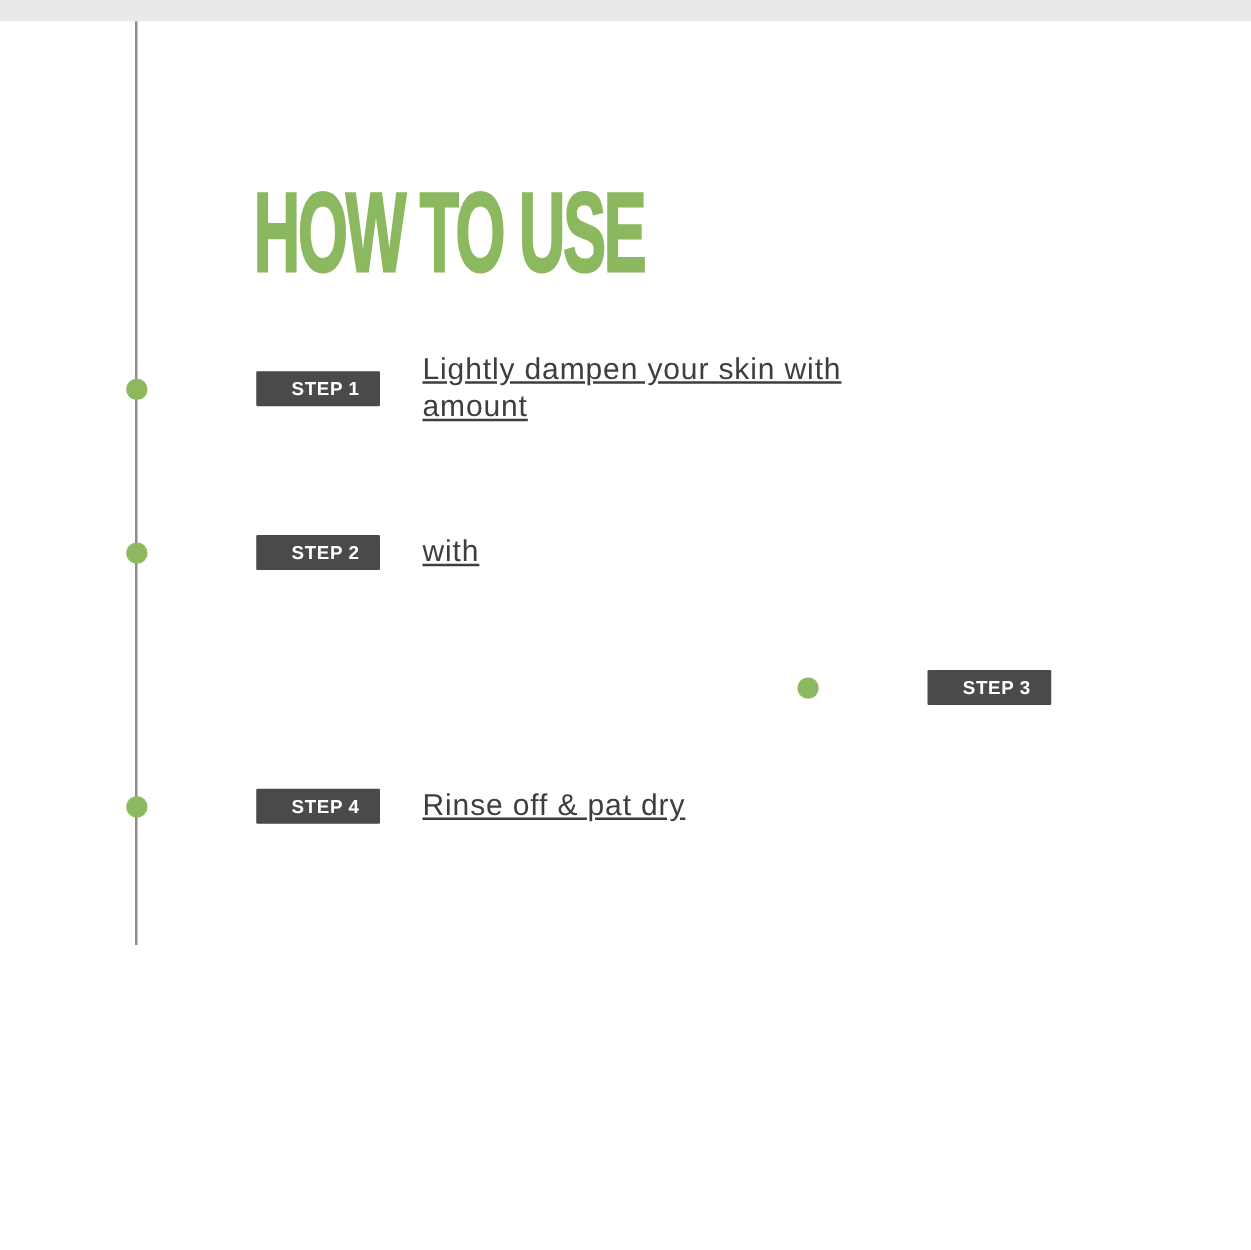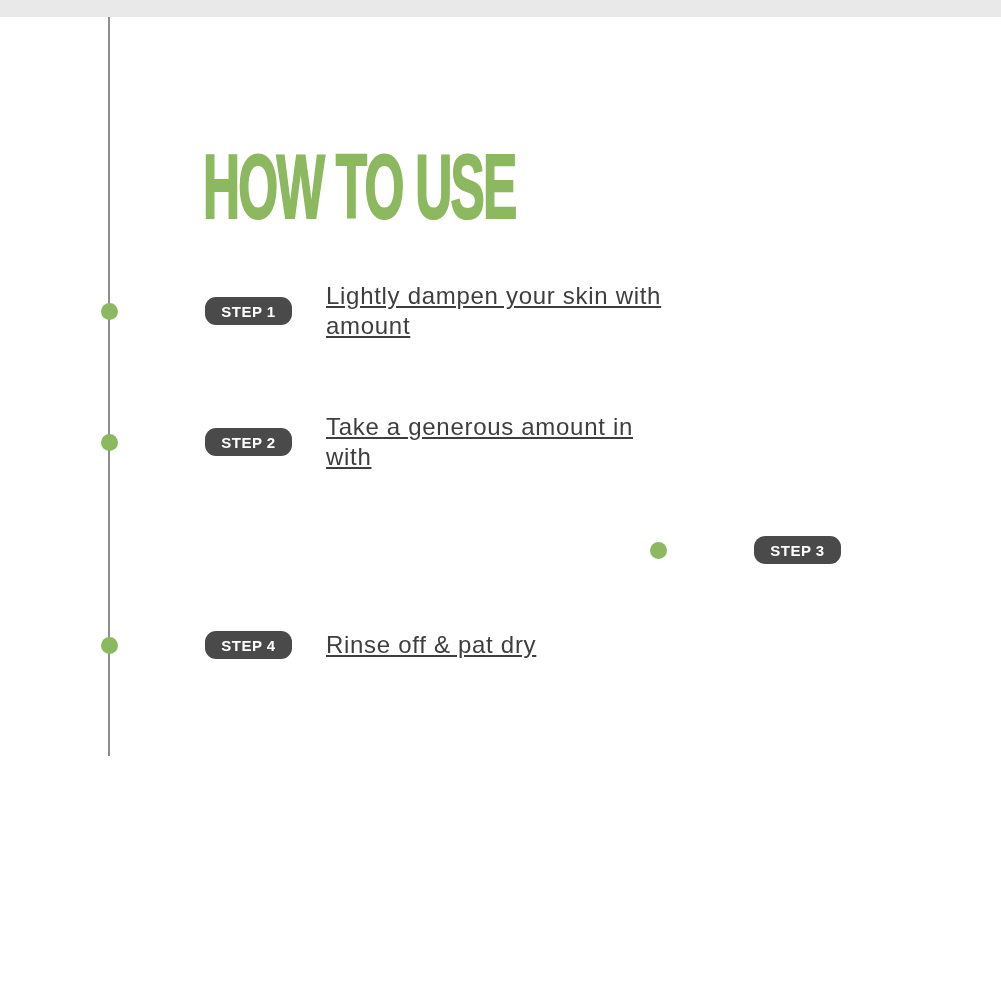--- a/index.html
+++ b/index.html
@@ -66,28 +66,29 @@
     border-radius:50%;
     background:var(--green);
   }
   .badge{
     flex:0 0 auto;
     margin-left:87px;
     width:87px;
     height:28px;
     background:var(--badge-bg);
     color:var(--badge-text);
-    border-radius:11px;
+    border-radius:1px;
     display:flex;
     align-items:center;
     justify-content:center;
     font-size:15px;
     font-weight:bold;
     letter-spacing:0.5px;
     white-space:nowrap;
+    padding-left:12px;
   }
   .step-text{
     margin-left:34px;
     font-size:24px;
     line-height:30px;
     letter-spacing:0.7px;
     color:var(--text);
   }
   .ln{display:block;text-decoration:underline;}
 </style>
@@ -106,21 +107,20 @@
     <div class="step-text">
       <span class="ln">Lightly dampen your skin with</span>
       <span class="ln">amount</span>
     </div>
   </div>
 
   <div class="step step-2">
     <span class="dot"></span>
     <span class="badge">STEP 2</span>
     <div class="step-text">
-      <span class="ln">Take a generous amount in</span>
       <span class="ln">with</span>
     </div>
   </div>
 
   <div class="step step-3">
     <span class="dot"></span>
     <span class="badge">STEP 3</span>
   </div>
 
   <div class="step step-4">

